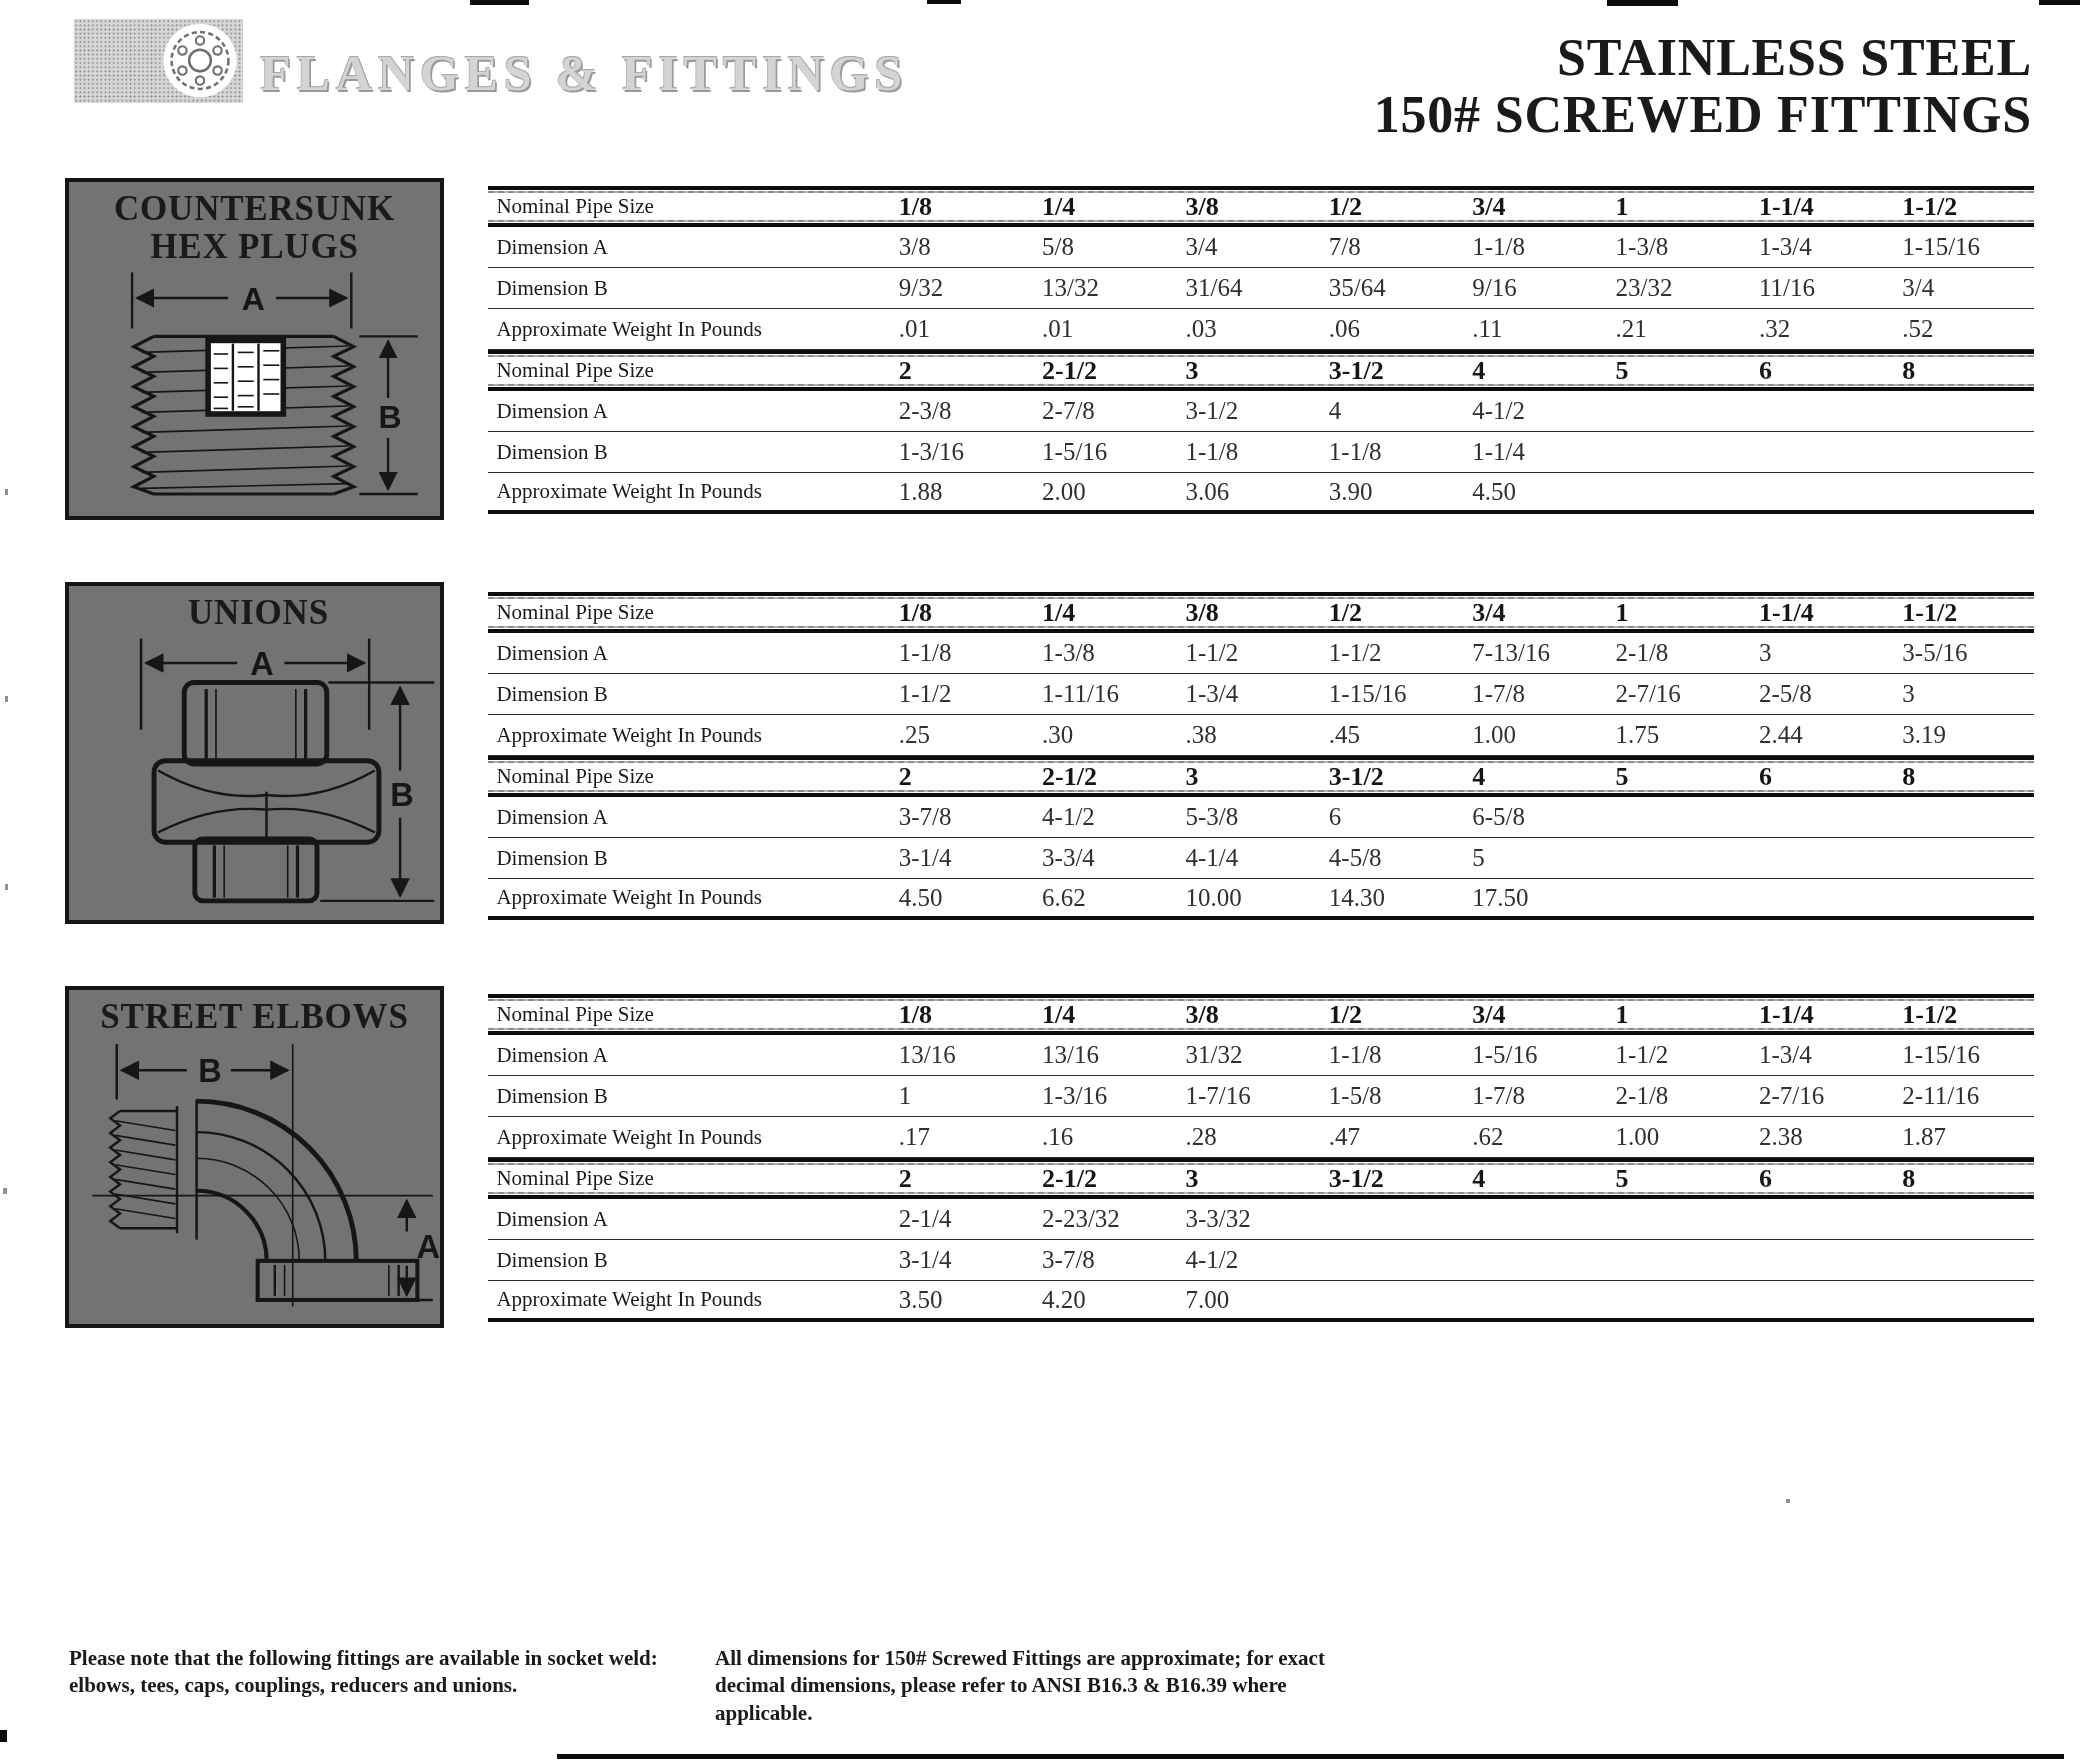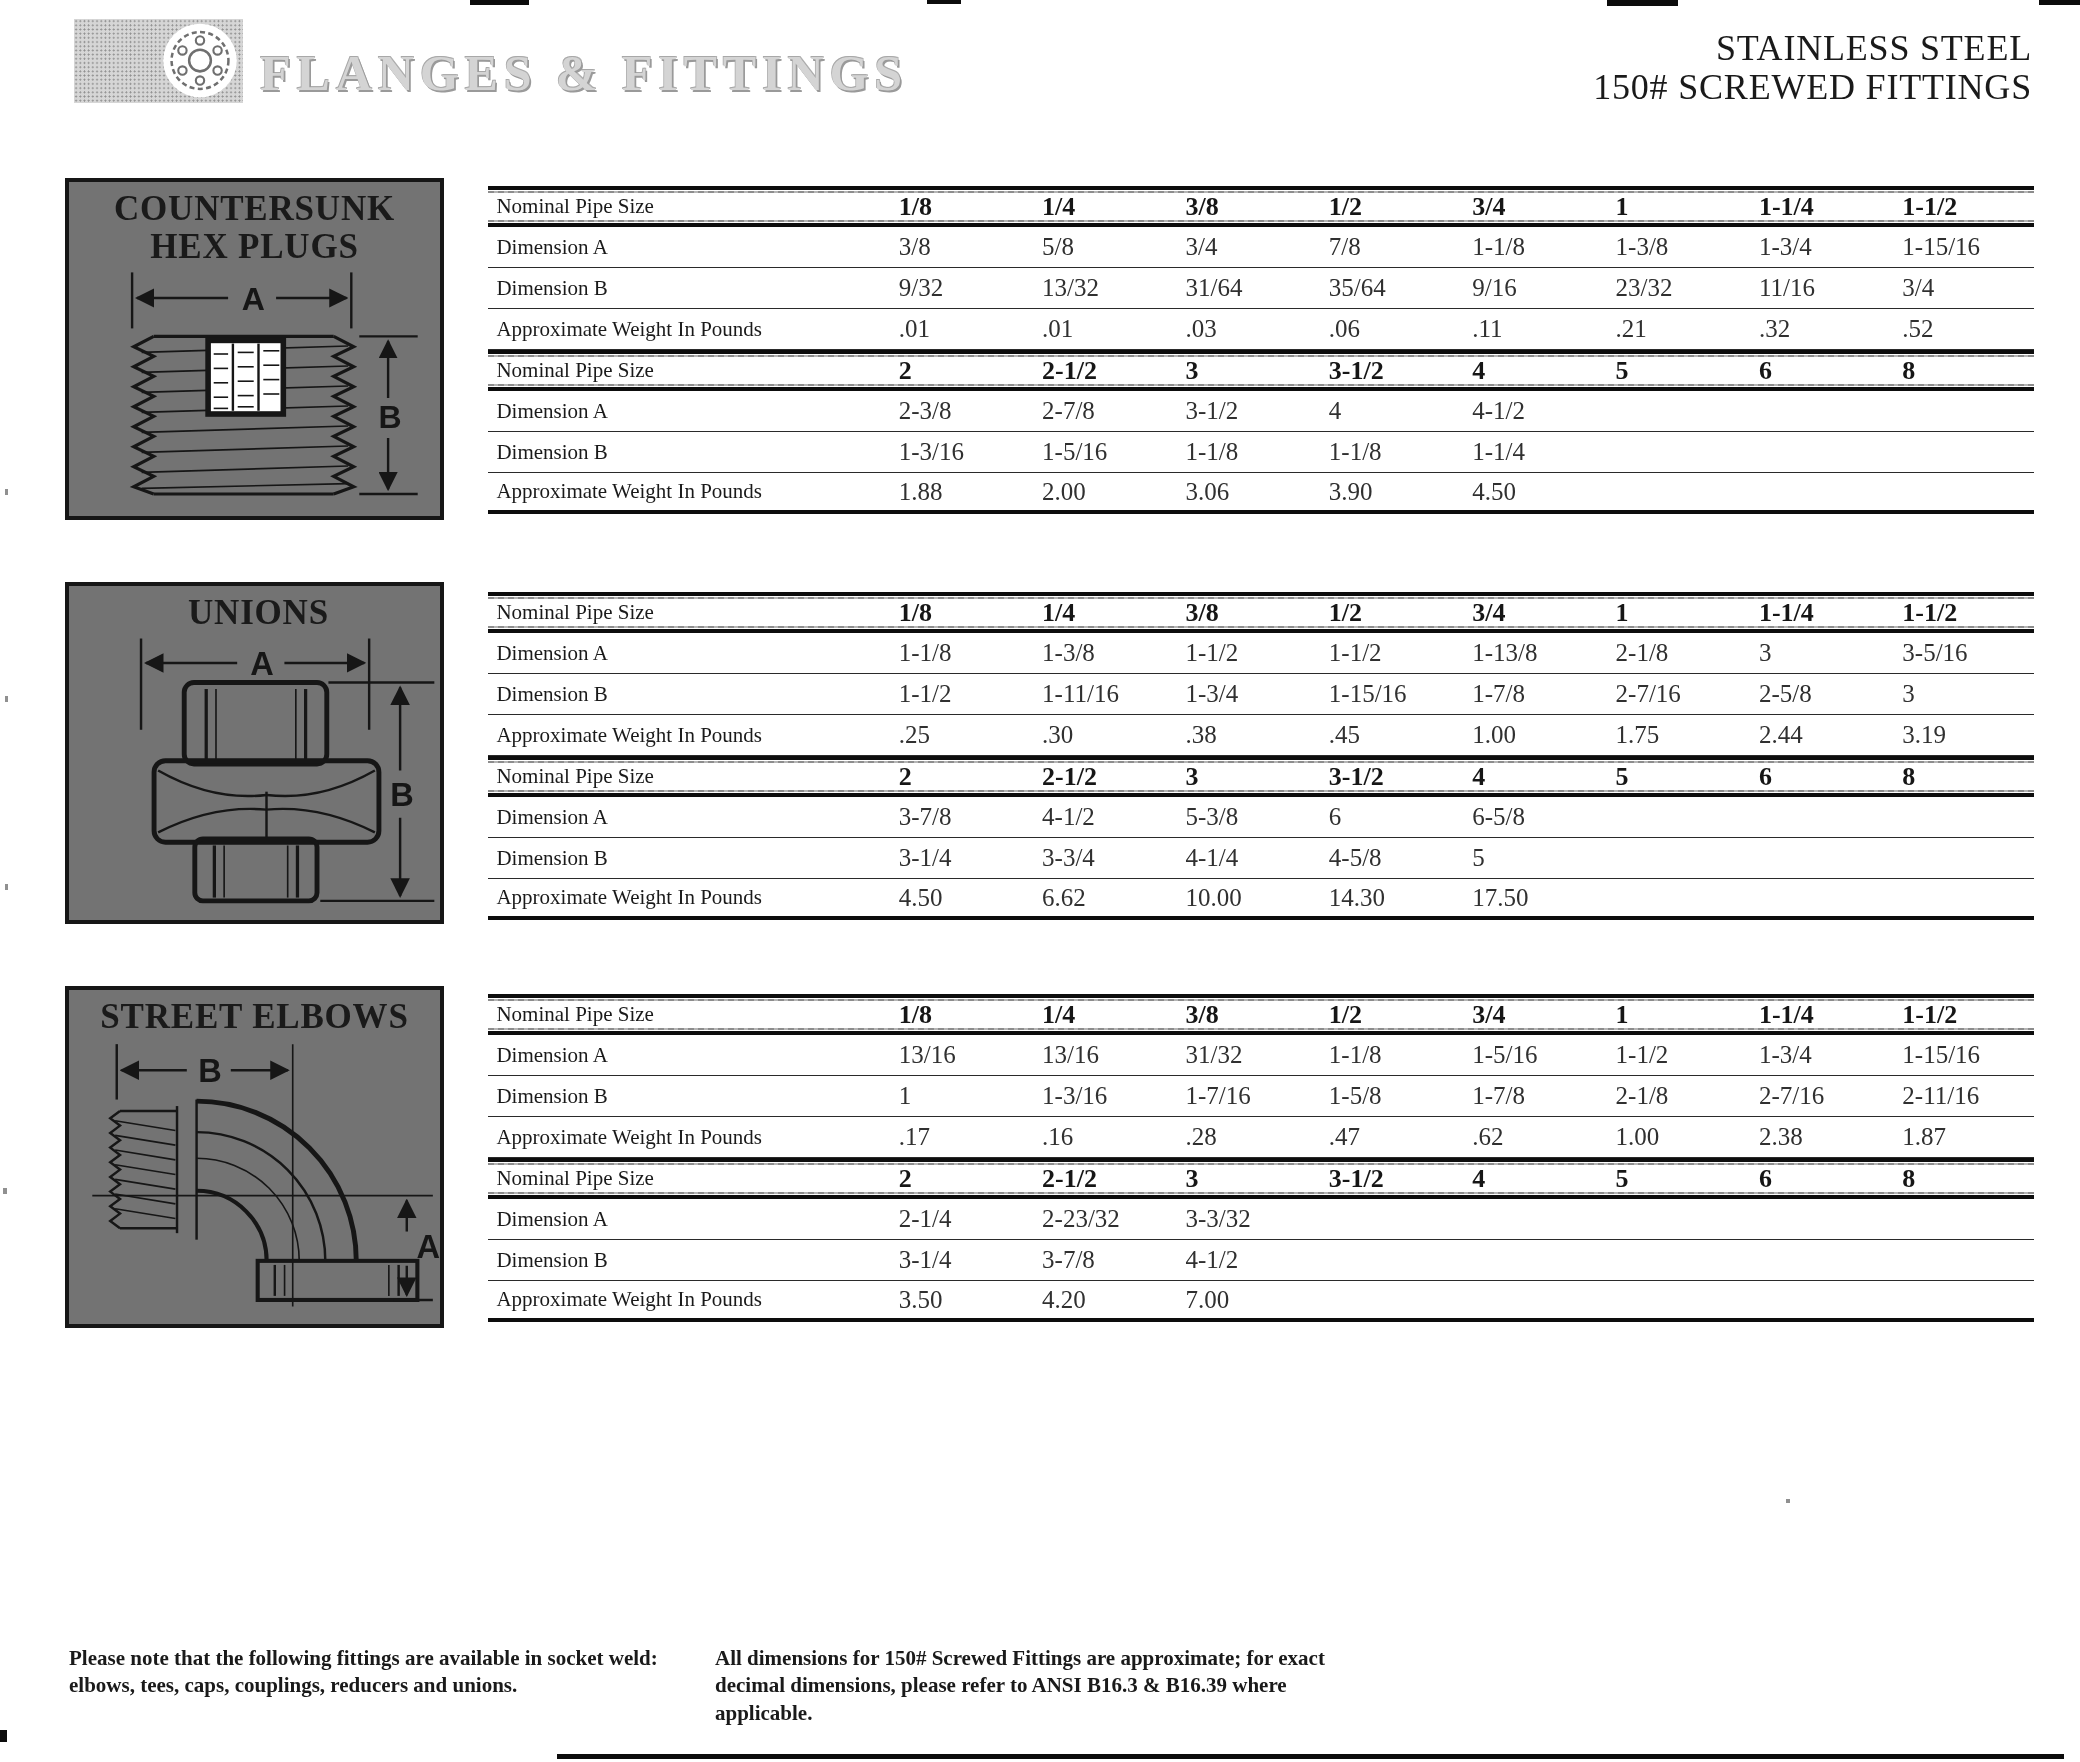--- a/index.html
+++ b/index.html
@@ -18,21 +18,21 @@
   .logo-flange{position:absolute;left:80px;top:-6.7px;}
   .brand-text{
     position:absolute;left:260px;top:44px;
     font-size:50px;font-weight:bold;letter-spacing:5.9px;
     color:#d4d4d4;
     text-shadow:1.7px 1.7px 0 #9a9a9a,-0.8px -0.8px 0 #a8a8a8,0.8px -0.8px 0 #b0b0b0;
     white-space:nowrap;
   }
   .page-title{
     position:absolute;top:28.5px;right:49px;text-align:right;
-    font-size:36px;font-weight:normal;line-height:1.1;letter-spacing:0.8px;
+    font-size:52px;font-weight:bold;line-height:1.1;letter-spacing:0.8px;
   }
   
   .diagram-box{
     position:absolute;left:65px;width:379px;height:342px;
     border:4.2px solid #161616;background:#737373;box-sizing:border-box;
   }
   .diagram-box .box-title{
     text-align:center;font-weight:bold;font-size:35px;line-height:1.08;
     padding-top:8.4px;letter-spacing:0.8px;
   }
@@ -300,21 +300,21 @@
       <div class="cell val-cell">1</div>
       <div class="cell val-cell">1-1/4</div>
       <div class="cell val-cell">1-1/2</div>
     </div>
     <div class="t-row row-data">
       <div class="cell label-cell">Dimension A</div>
       <div class="cell val-cell">1-1/8</div>
       <div class="cell val-cell">1-3/8</div>
       <div class="cell val-cell">1-1/2</div>
       <div class="cell val-cell">1-1/2</div>
-      <div class="cell val-cell">1-13/8</div>
+      <div class="cell val-cell">7-13/16</div>
       <div class="cell val-cell">2-1/8</div>
       <div class="cell val-cell">3</div>
       <div class="cell val-cell">3-5/16</div>
     </div>
     <div class="t-row row-data">
       <div class="cell label-cell">Dimension B</div>
       <div class="cell val-cell">1-1/2</div>
       <div class="cell val-cell">1-11/16</div>
       <div class="cell val-cell">1-3/4</div>
       <div class="cell val-cell">1-15/16</div>

